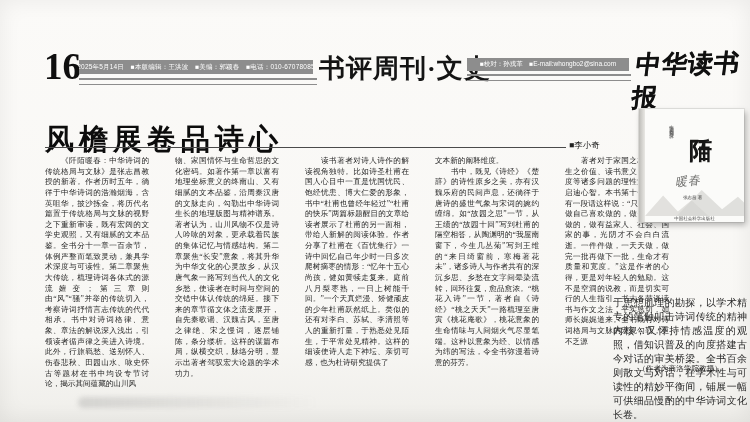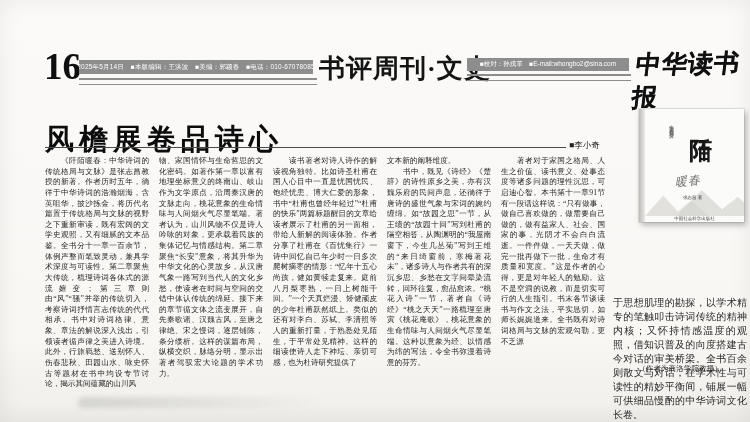--- a/index.html
+++ b/index.html
@@ -20,21 +20,21 @@
   .dbl1{left:79px;top:78px;width:238px;}
   .dbl2{left:467px;top:74px;width:164px;}
   .section-title{position:absolute;left:319px;top:51px;font-size:26px;font-weight:bold;color:#141414;letter-spacing:1px;}
   .masthead{position:absolute;left:634px;top:47px;width:116px;font-size:25px;font-weight:900;color:#101010;
             transform:skewX(-8deg) rotate(-1deg);letter-spacing:1px;text-shadow:.3px .3px 0 #222;}
 
   
   .headline{position:absolute;left:45px;top:101px;font-size:29px;font-weight:bold;color:#0c0c0c;letter-spacing:5px;}
   .headline-rule{position:absolute;left:45px;top:147px;width:521px;height:1px;background:#4a4a4a;}
   .byline{position:absolute;left:569px;top:140px;font-size:8.5px;color:#222;font-weight:normal;white-space:nowrap;}
-  .columns{position:absolute;left:45px;top:156px;display:flex;gap:10px;}
+  .columns{position:absolute;left:45px;top:156px;display:flex;gap:26px;}
   .col{width:104px;height:242px;overflow:hidden;font-size:7.6px;line-height:1.4;color:#262626;
        text-align:justify;white-space:pre-wrap;}
 
   
   .book{position:absolute;left:639px;top:109px;width:105px;height:113px;background:#fbfbf9;
         box-shadow:2px 3px 6px rgba(0,0,0,.28),0 0 0 1px #e4e3e0;}
   .spine{position:absolute;left:0;top:0;width:6px;height:100%;
          background:linear-gradient(90deg,#bdbcb8,#e9e8e4);}
   .cover-face{position:absolute;left:6px;top:0;right:0;bottom:0;overflow:hidden;}
   .mountains{position:absolute;left:0;right:0;bottom:6px;height:34px;opacity:.75;}
@@ -67,21 +67,21 @@
   <div class="bar bar2">■校对：孙戎革　■E-mail:whongbo2@sina.com</div>
   <div class="dbl dbl2"></div>
   <div class="masthead">中华读书报</div>
 
   <h1 class="headline">风檐展卷品诗心</h1>
   <div class="headline-rule"></div>
   <div class="byline">■李小奇</div>
 
   <div class="columns">
     <div class="col">　　《阡陌暖春：中华诗词的传统格局与文脉》是张志昌教授的新著。作者历时五年，徜徉于中华诗词的浩瀚烟海，含英咀华，披沙拣金，将历代名篇置于传统格局与文脉的视野之下重新审读，既有宏阔的文学史观照，又有细腻的文本品鉴。全书分十一章一百余节，体例严整而笔致灵动，兼具学术深度与可读性。第二章聚焦大传统，梳理诗词各体式的源流嬗变；第三章则由“风”“骚”并举的传统切入，考察诗词抒情言志传统的代代相承。书中对诗词格律、意象、章法的解说深入浅出，引领读者循声律之美进入诗境。此外，行旅羁愁、送别怀人、伤春悲秋、田园山水、咏史怀古等题材在书中均设专节讨论，揭示其间蕴藏的山川风</div>
-    <div class="col">物、家国情怀与生命哲思的文化密码。如著作第一章以富有地理坐标意义的终南山、岐山作为文学原点，沿周秦汉唐的文脉走向，桃花意象的生命情味与人间烟火气尽显笔端。著者认为，山川风物不仅是诗人吟咏的对象，更承载着民族的集体记忆与情感结构。第二章聚焦“长安”意象，将其升华为中华文化的心灵故乡，从汉唐气象一路写到当代人的文化乡愁，使读者在时间与空间的交错中体认传统的绵延。接下来的章节循文体之流变展开，自先秦歌谣、汉魏古风，至唐之律绝、宋之慢词，逐层铺陈，条分缕析。这样的谋篇布局，纵横交织，脉络分明，显示出著者驾驭宏大论题的学术功力。</div>
+    <div class="col">物、家国情怀与生命哲思的文化密码。如著作第一章以富有地理坐标意义的终南山、又有细腻的文本品鉴，沿周秦汉唐的文脉走向，勾勒出中华诗词生长的地理版图与精神谱系。著者认为，山川风物不仅是诗人吟咏的对象，更承载着民族的集体记忆与情感结构。第二章聚焦“长安”意象，将其升华为中华文化的心灵故乡，从汉唐气象一路写到当代人的文化乡愁，使读者在时间与空间的交错中体认传统的绵延。接下来的章节循文体之流变展开，自先秦歌谣、汉魏古风，至唐之律绝、宋之慢词，逐层铺陈，条分缕析。这样的谋篇布局，纵横交织，脉络分明，显示出著者驾驭宏大论题的学术功力。</div>
     <div class="col">　　读书著者对诗人诗作的解读视角独特。比如诗圣杜甫在国人心目中一直是忧国忧民、饱经忧患、博大仁爱的形象，书中“杜甫也曾经年轻过”“杜甫的快乐”两篇标题醒目的文章给读者展示了杜甫的另一面相，带给人新解的阅读体验。作者分享了杜甫在《百忧集行》一诗中回忆自己年少时一日多次爬树摘枣的情形：“忆年十五心尚孩，健如黄犊走复来。庭前八月梨枣熟，一日上树能千回。”一个天真烂漫、矫健顽皮的少年杜甫跃然纸上。类似的还有对李白、苏轼、李清照等人的重新打量，于熟悉处见陌生，于平常处见精神。这样的细读使诗人走下神坛、亲切可感，也为杜诗研究提供了</div>
     <div class="col">文本新的阐释维度。
 　　书中，既见《诗经》《楚辞》的诗性原乡之美，亦有汉魏乐府的民间声息，还徜徉于唐诗的盛世气象与宋词的婉约缠绵。如“故园之思”一节，从王绩的“故园十回”写到杜甫的隔空相答，从陶渊明的“我屋南窗下，今生几丛菊”写到王维的“来日绮窗前，寒梅著花未”，诸多诗人与作者共有的深沉乡思、乡愁在文字间晕染流转，回环往复，愈品愈浓。“桃花入诗”一节，著者自《诗经》“桃之夭夭”一路梳理至唐寅《桃花庵歌》，桃花意象的生命情味与人间烟火气尽显笔端。这种以意象为经、以情感为纬的写法，令全书弥漫着诗意的芬芳。</div>
     <div class="col">　　著者对于家国之格局、人生之价值、读书意义、处事态度等诸多问题的理性沉思，可启迪心智。本书第十一章91节有一段话这样说：“只有做事，做自己喜欢做的，做需要自己做的，做有益家人、社会、国家的事，光阴才不会白白流逝。一件件做，一天天做，做完一批再做下一批，生命才有质量和宽度。”这是作者的心得，更是对年轻人的勉励。这不是空洞的说教，而是切实可行的人生指引。书末各节谈读书与作文之法，平实恳切，如师长娓娓道来。全书既有对诗词格局与文脉的宏观勾勒，更不乏源</div>
   </div>
 
   <div class="book">
     <div class="spine"></div>
     <div class="cover-face">
       <svg class="mountains" viewBox="0 0 100 30" preserveAspectRatio="none">

